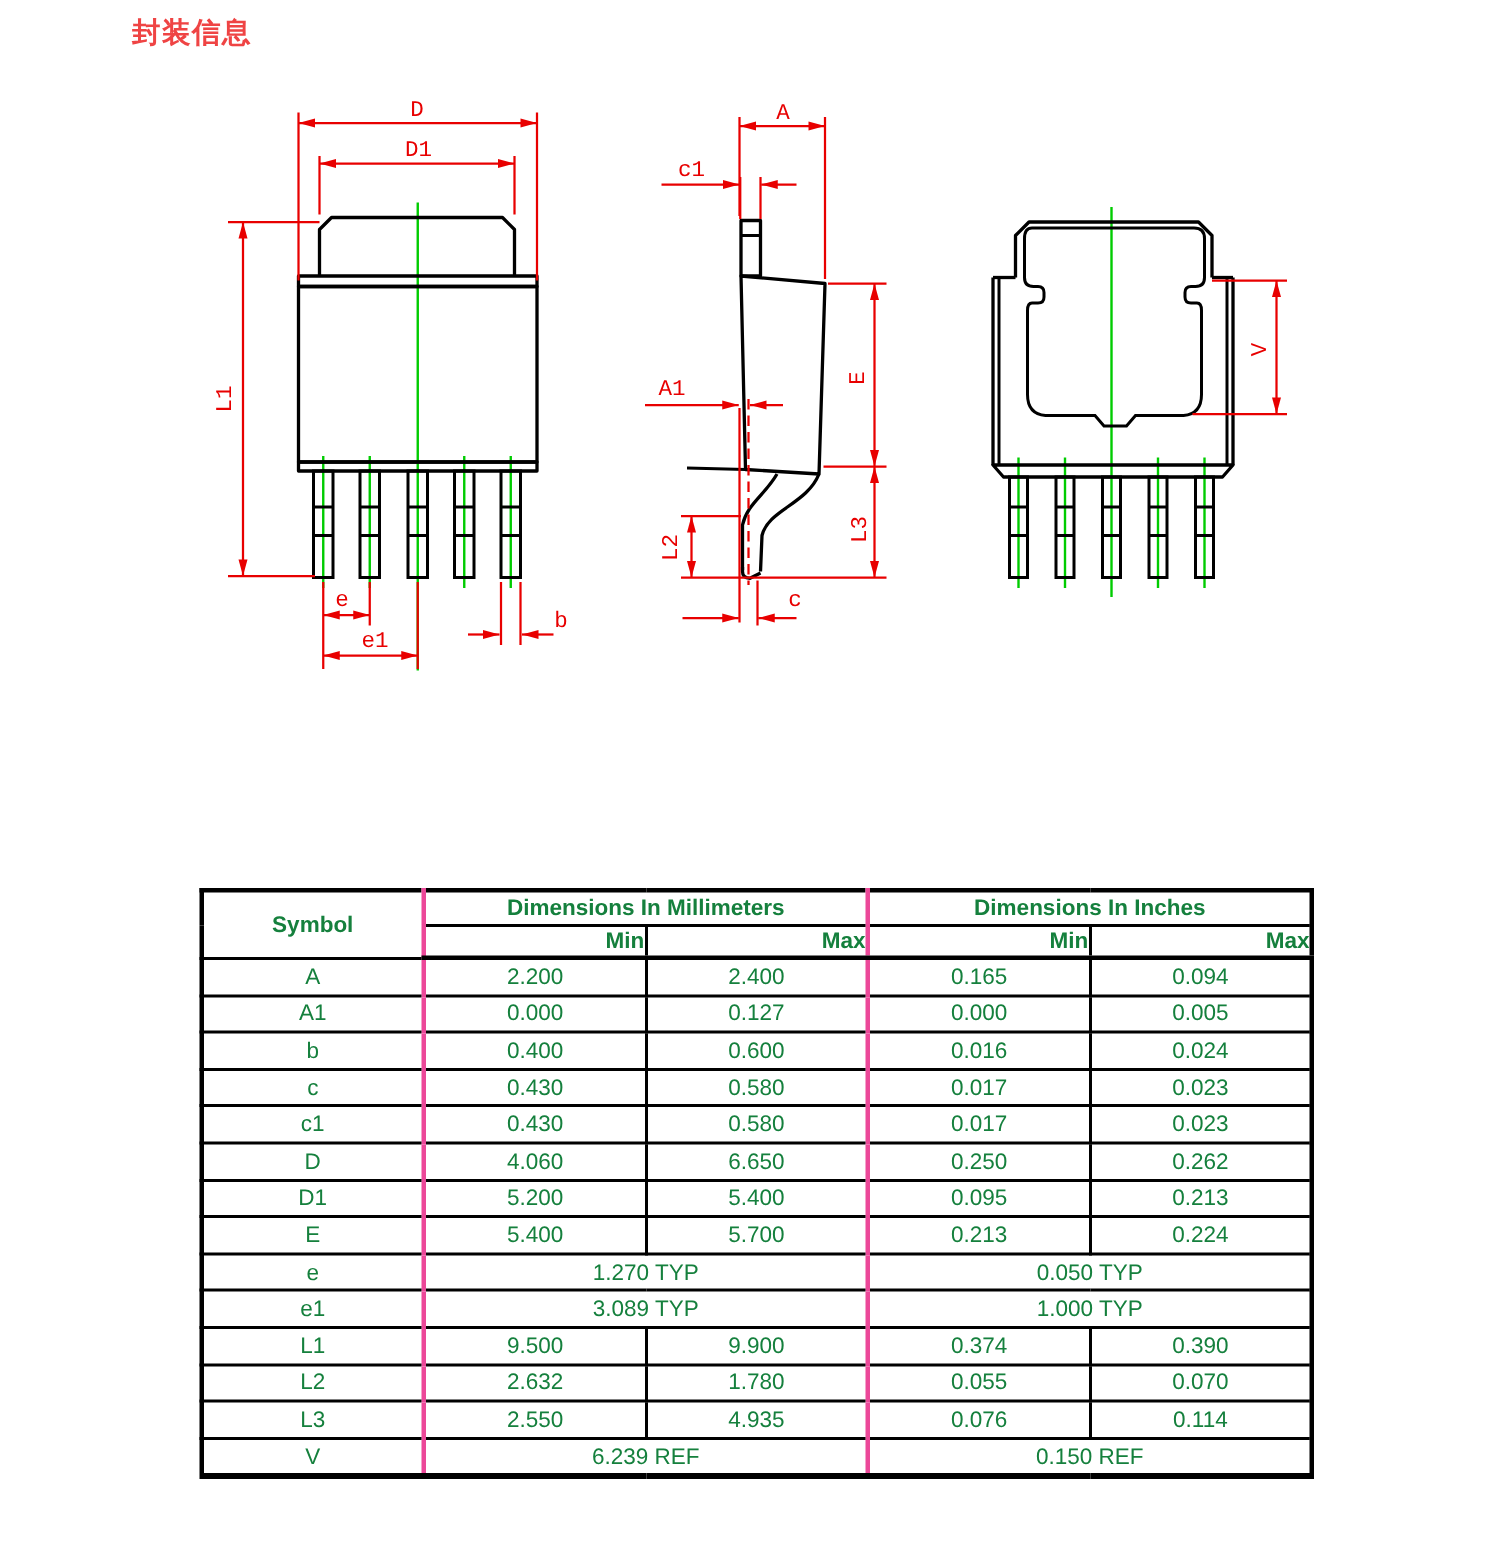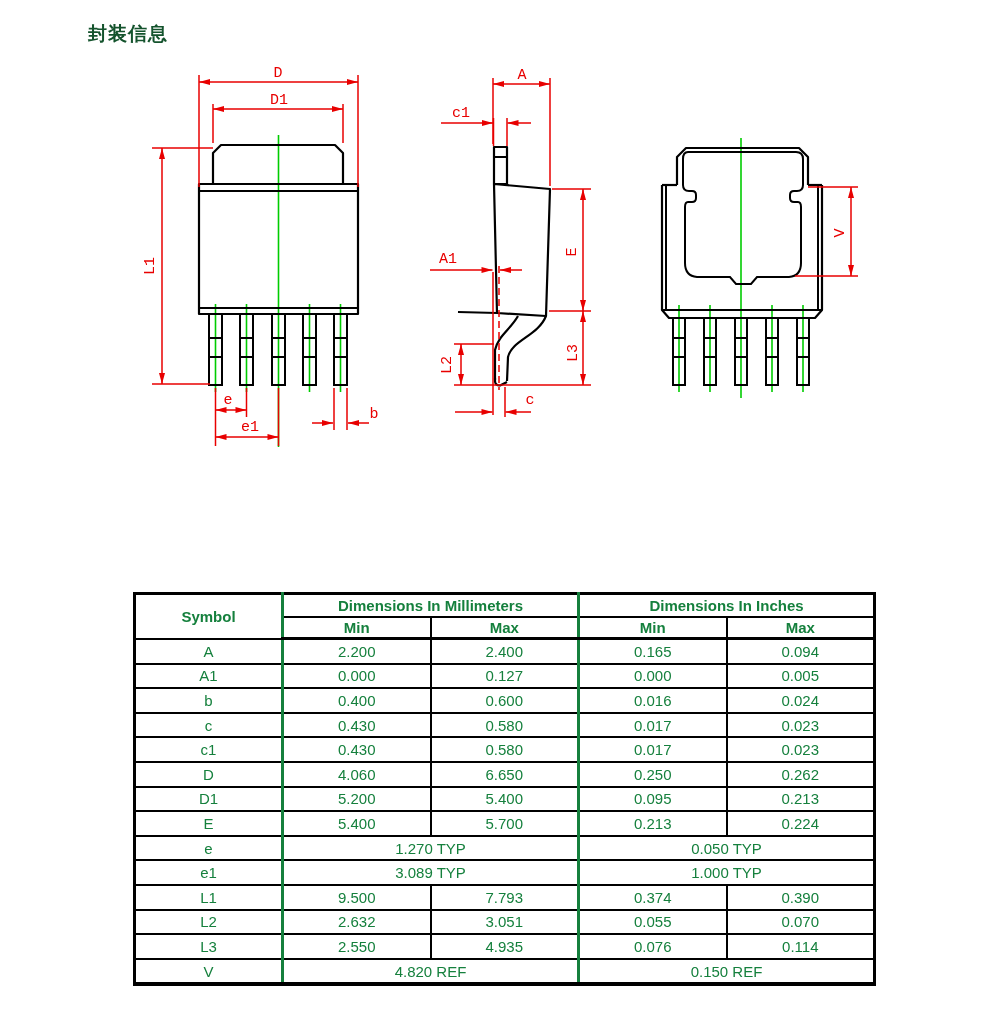--- a/index.html
+++ b/index.html
@@ -1,33 +1,33 @@
 <!DOCTYPE html>
 <html><head>
 <meta charset="utf-8">
 <style>
   html,body{margin:0;padding:0;background:#ffffff;}
   body{width:991px;height:1029px;position:relative;font-family:"Liberation Sans",sans-serif;}
-  .page-title{position:absolute;left:88px;top:21px;font-size:19px;font-weight:bold;color:#14532d;letter-spacing:1px;}
+  .page-title{position:absolute;left:88px;top:9px;font-size:19px;font-weight:bold;color:#ef4444;letter-spacing:1px;}
   #drawing{position:absolute;left:0;top:0;}
   .dimtxt{font-family:"Liberation Mono",monospace;font-size:15px;fill:#e80000;}
   .blk{stroke:#000;stroke-width:2.2;fill:none;stroke-linejoin:round;}
   .blkthin{stroke:#000;stroke-width:2;fill:none;}
   .red{stroke:#e80000;stroke-width:1.5;fill:none;}
   .grn{stroke:#00cc00;stroke-width:1.6;fill:none;}
   .tablewrap{position:absolute;left:133px;top:592px;}
   table.dims{border-collapse:collapse;table-layout:fixed;width:740px;
     font-family:"Liberation Sans",sans-serif;font-size:15px;color:#15803d;text-align:center;
     border:3px solid #000;border-bottom:4px solid #000;}
   table.dims th,table.dims td{border:2px solid #000;padding:0;height:22.6px;overflow:hidden;}
   table.dims th{font-weight:bold;font-size:15px;}
-  table.dims .secL{border-left:3px solid #15803d;}
+  table.dims .secL{border-left:3px solid #ec4899;}
   table.dims thead tr.hdr2 th{border-bottom:3px solid #000;}
   table.dims thead tr.hdr1 th{height:21px;}
-  table.dims thead tr.hdr2 th{height:19px;}
+  table.dims thead tr.hdr2 th{height:19px;text-align:right;}
 </style>
 </head>
 <body>
 
 <div class="page-title">封装信息</div>
 
 <svg id="drawing" width="991" height="560" viewBox="0 0 991 560">
   <defs>
     <marker id="arr" viewBox="0 0 12 8" refX="11.5" refY="4" markerWidth="12" markerHeight="8" markerUnits="userSpaceOnUse" orient="auto-start-reverse">
       <path d="M0.5,1 L11.5,4 L0.5,7 Z" fill="#e80000"></path>
@@ -308,38 +308,38 @@
         <td colspan="2" class="secL">0.050 TYP</td>
       </tr>
       <tr>
         <td>e1</td>
         <td colspan="2" class="secL">3.089 TYP</td>
         <td colspan="2" class="secL">1.000 TYP</td>
       </tr>
       <tr>
         <td>L1</td>
         <td class="secL">9.500</td>
-        <td>7.793</td>
+        <td>9.900</td>
         <td class="secL">0.374</td>
         <td>0.390</td>
       </tr>
       <tr>
         <td>L2</td>
         <td class="secL">2.632</td>
-        <td>3.051</td>
+        <td>1.780</td>
         <td class="secL">0.055</td>
         <td>0.070</td>
       </tr>
       <tr>
         <td>L3</td>
         <td class="secL">2.550</td>
         <td>4.935</td>
         <td class="secL">0.076</td>
         <td>0.114</td>
       </tr>
       <tr>
         <td>V</td>
-        <td colspan="2" class="secL">4.820 REF</td>
+        <td colspan="2" class="secL">6.239 REF</td>
         <td colspan="2" class="secL">0.150 REF</td>
       </tr>
     </tbody>
   </table>
 </div>
 
 </body></html>

